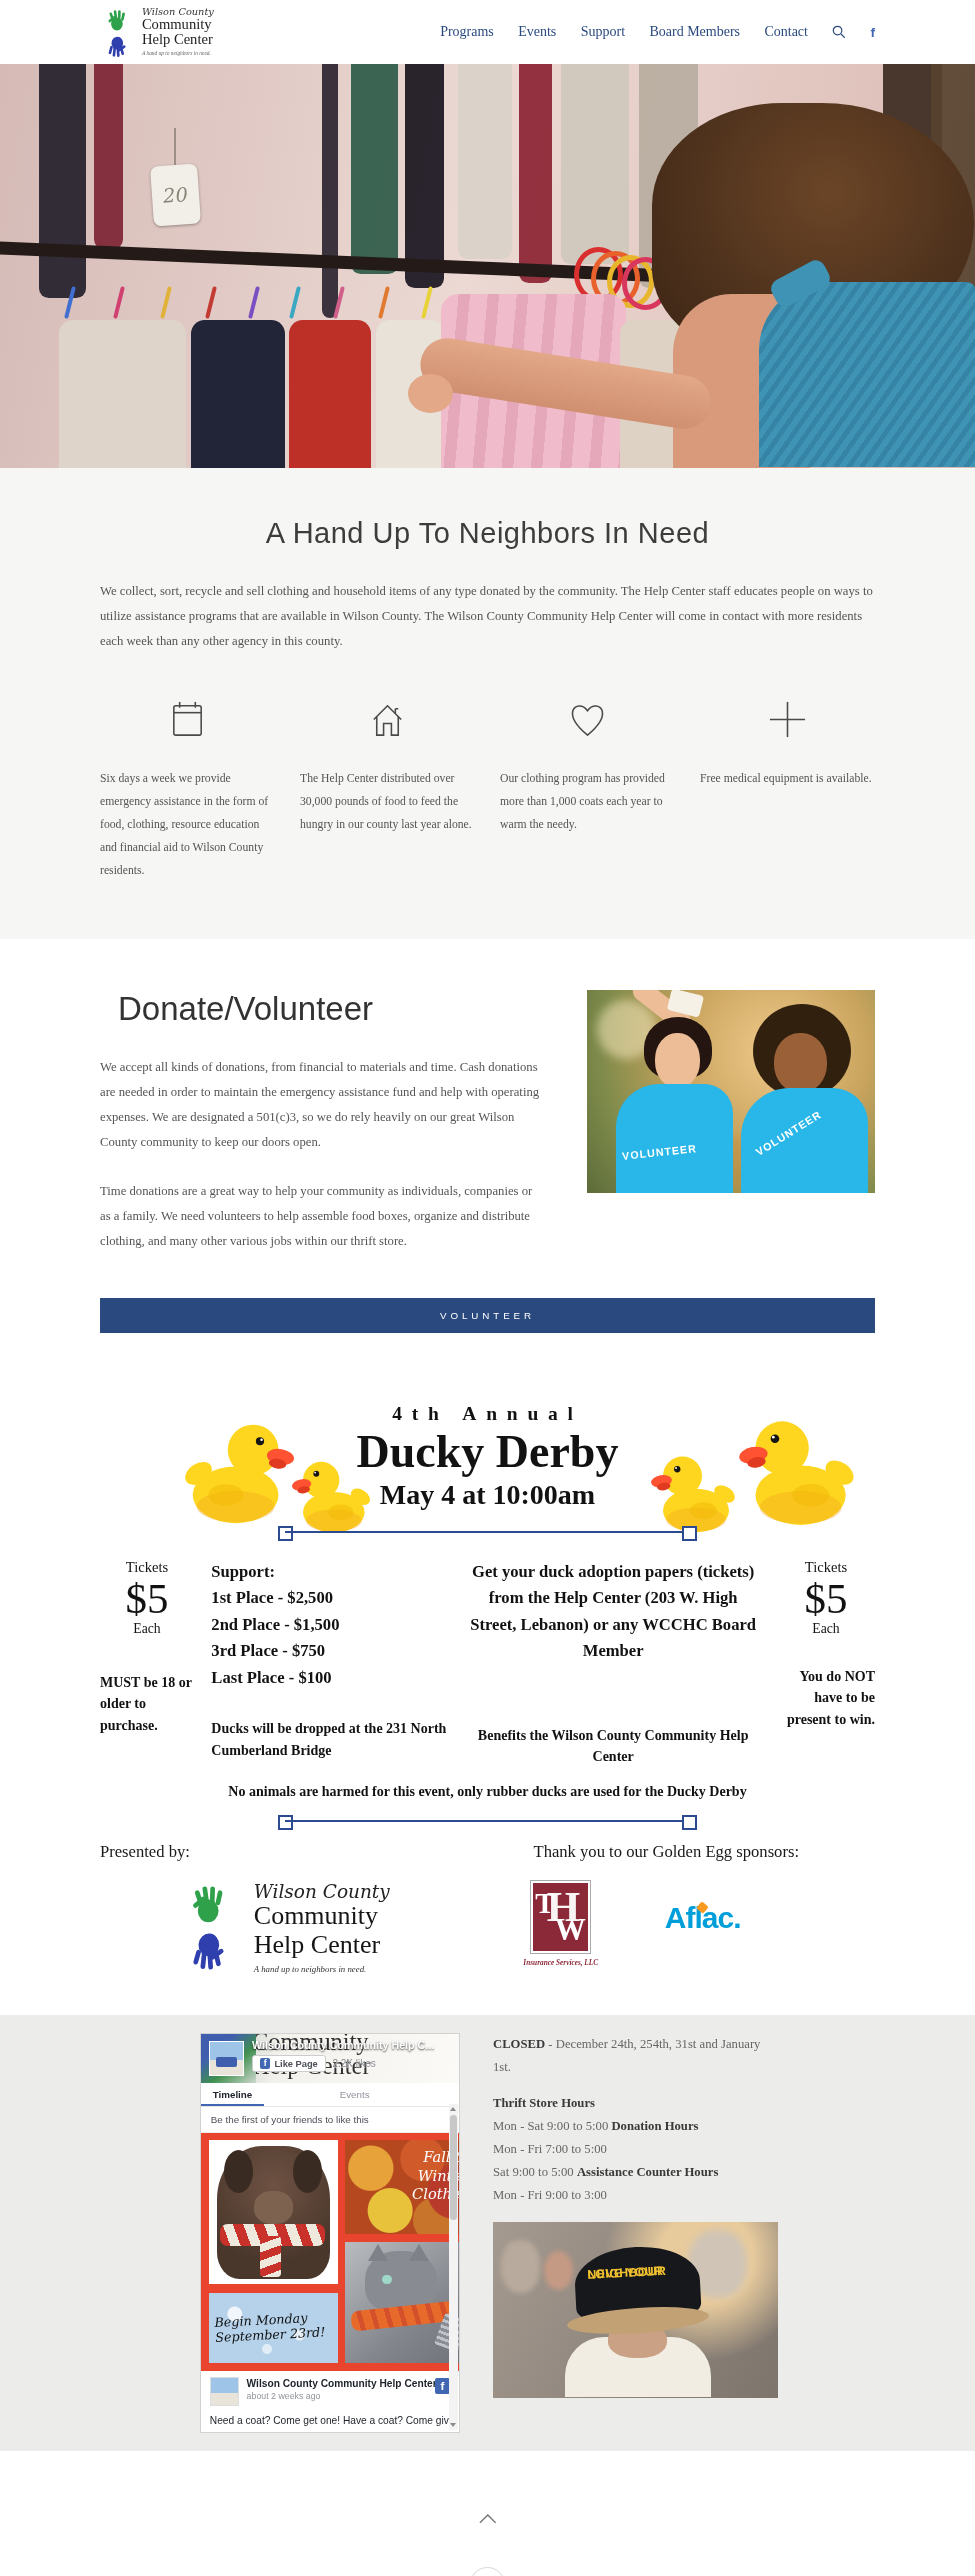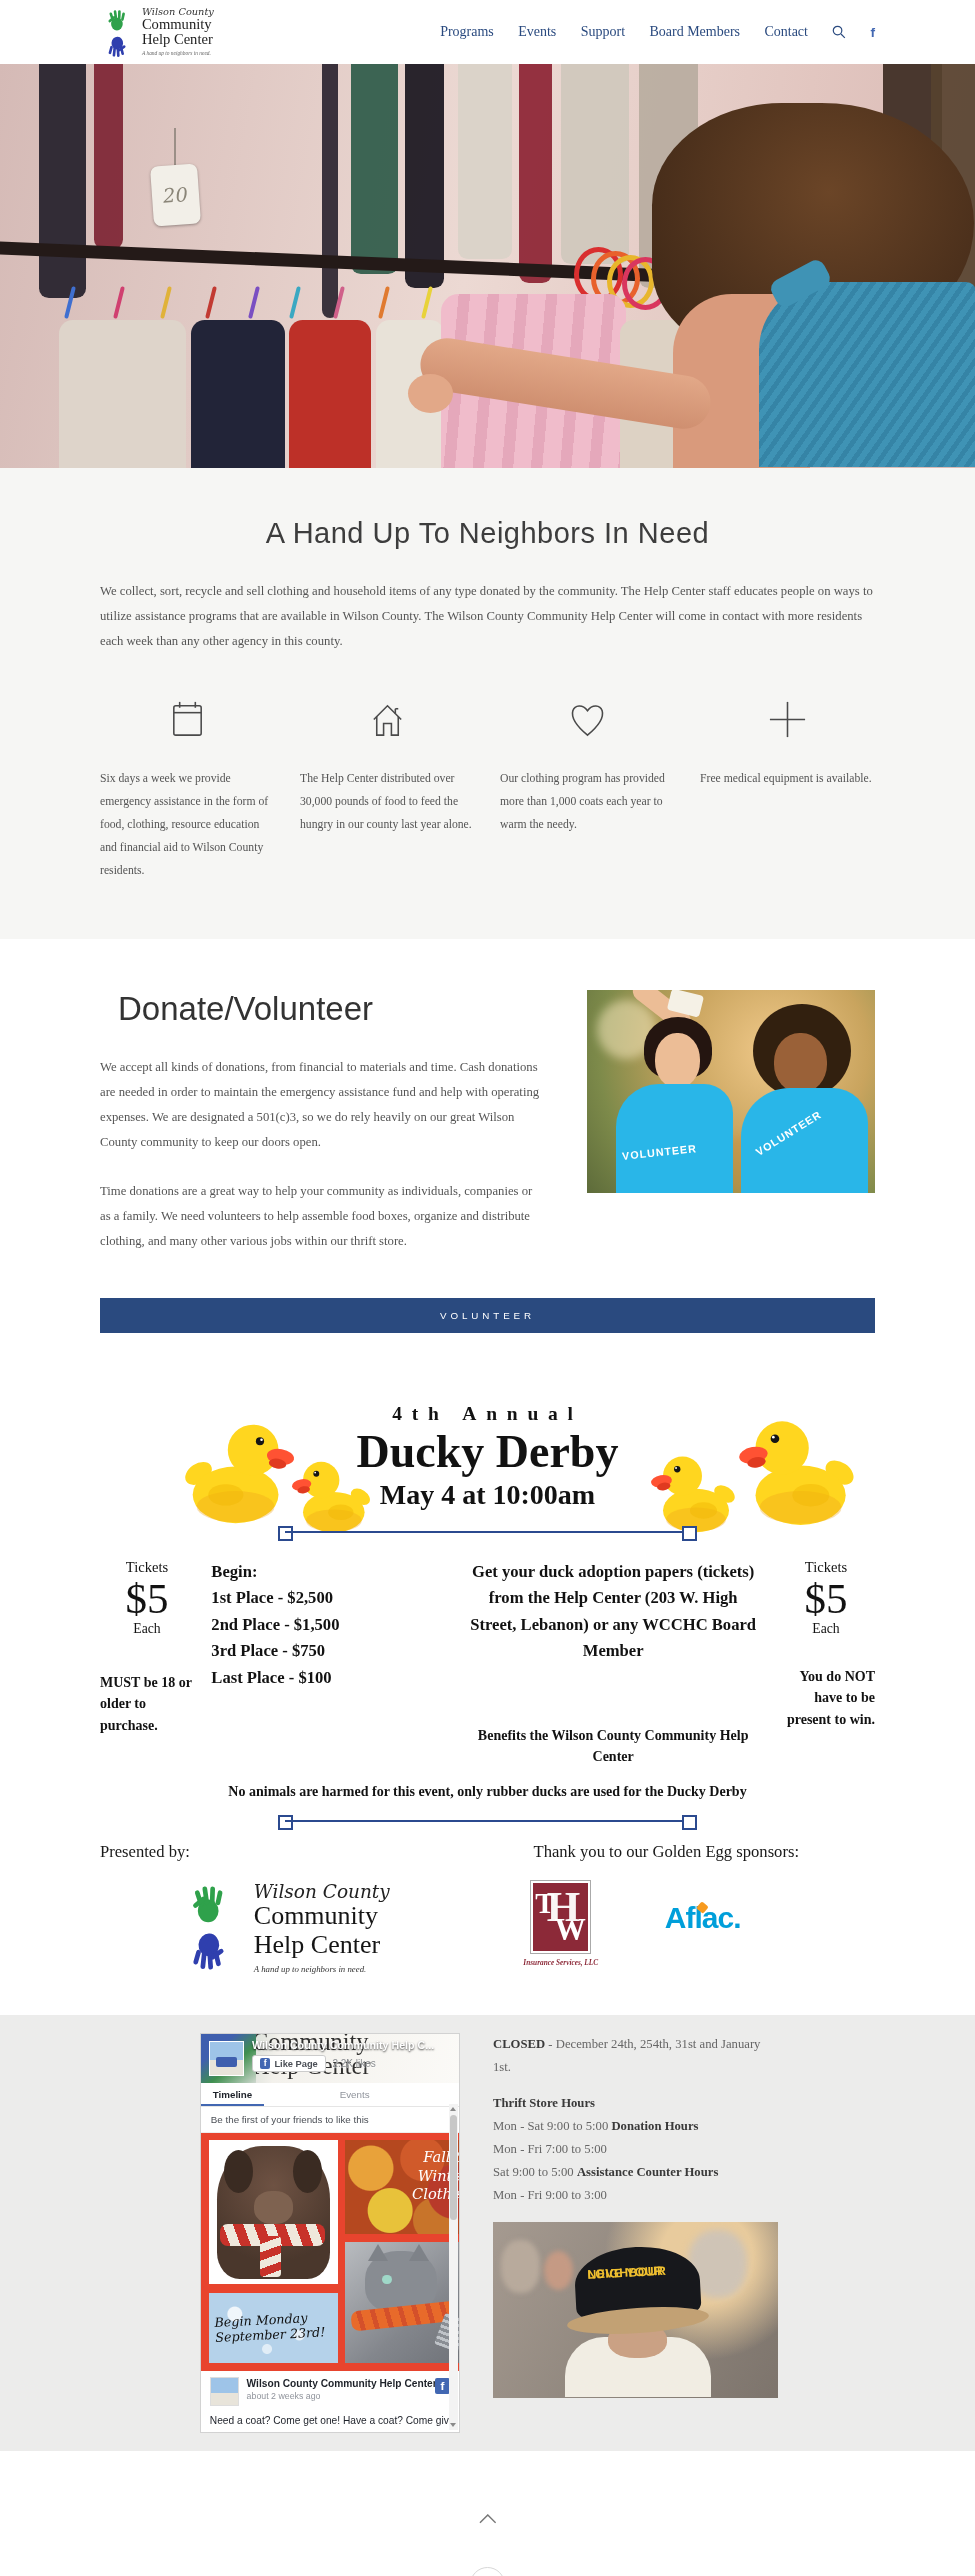--- a/index.html
+++ b/index.html
@@ -425,25 +425,26 @@
   <div class="dgrid">
     <div class="c1">
       <div class="tickets">
         <div class="tk1">Tickets</div>
         <div class="tk2">$5</div>
         <div class="tk3">Each</div>
       </div>
       <div class="must">MUST be 18 or older to purchase.</div>
     </div>
     <div class="c2">
-      <div class="prizes-t">Begin:</div>
+      <div class="prizes-t">Support:</div>
       <div class="prize">1st Place - $2,500</div>
       <div class="prize">2nd Place - $1,500</div>
       <div class="prize">3rd Place - $750</div>
       <div class="prize">Last Place - $100</div>
+      <div class="drop">Ducks will be dropped at the 231 North Cumberland Bridge</div>
     </div>
     <div class="c3">
       <div class="adopt">Get your duck adoption papers (tickets) from the Help Center (203 W. High Street, Lebanon) or any WCCHC Board Member</div>
       <div class="benefit">Benefits the Wilson County Community Help Center</div>
     </div>
     <div class="c4">
       <div class="tickets">
         <div class="tk1">Tickets</div>
         <div class="tk2">$5</div>
         <div class="tk3">Each</div>

